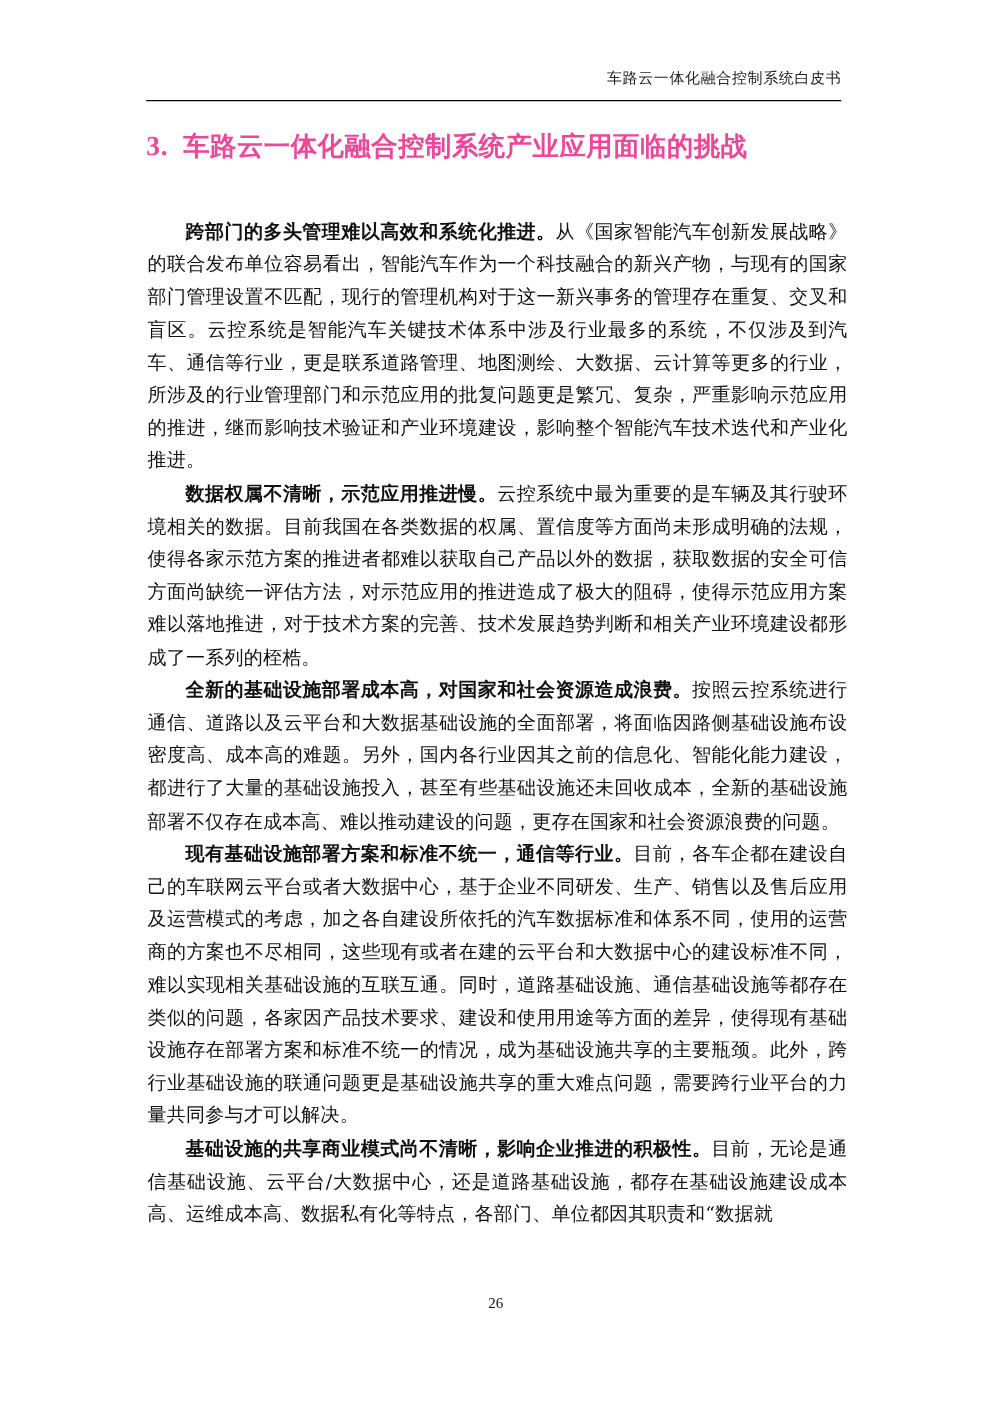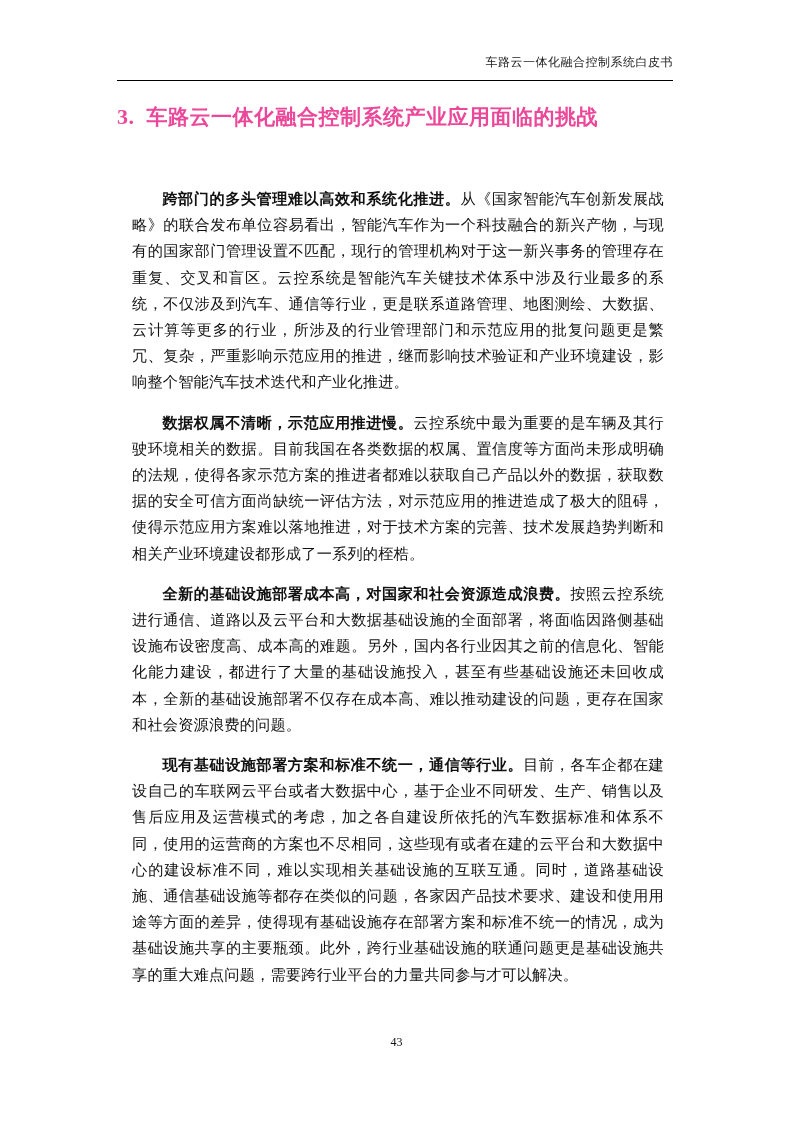--- a/index.html
+++ b/index.html
@@ -5,33 +5,34 @@
   html, body { margin: 0; padding: 0; background: #ffffff; }
   body { width: 793px; height: 1122px; position: relative; overflow: hidden;
          font-family: "DejaVu Serif", "Liberation Serif", serif; color: #111; }
   .running-header { position: absolute; left: 117px; width: 556px; top: 54px; text-align: right;
          font-size: 12px; letter-spacing: 0.5px; color: #222; }
   .header-rule { position: absolute; left: 117px; width: 556px; top: 80px; height: 0; border-top: 1.5px solid #000; }
   .section-title { position: absolute; left: 117px; top: 103px; font-family: "DejaVu Sans", "Liberation Sans", sans-serif;
          font-weight: bold; font-size: 21px; letter-spacing: 0.5px; color: #ec4899; margin: 0; }
   .section-title .num { margin-right: 12px; font-family: "Liberation Serif", serif; font-size: 22px; }
   .body { position: absolute; left: 118px; width: 560px; top: 172px; }
-  .para { margin: 14px; font-size: 15.2px; line-height: 26.2px; text-align: justify; text-indent: 2em; letter-spacing: 0.2px; }
+  .para { margin: 0; font-size: 15.2px; line-height: 26.2px; text-align: justify; text-indent: 2em; letter-spacing: 0.2px; }
   .para .lead { font-family: "DejaVu Sans", "Liberation Sans", sans-serif; font-weight: bold; }
   .page-number { position: absolute; left: 0; width: 793px; top: 1035px; text-align: center; font-size: 12px;
          font-family: "Liberation Serif", serif; }
 </style>
 </head>
 <body>
 
 <div class="running-header">车路云一体化融合控制系统白皮书</div>
 <div class="header-rule"></div>
 
 <h1 class="section-title"><span class="num">3.</span><span>车路云一体化融合控制系统产业应用面临的挑战</span></h1>
 
 <div class="body">
   <p class="para"><span class="lead">跨部门的多头管理难以高效和系统化推进。</span><span>从《国家智能汽车创新发展战略》的联合发布单位容易看出，智能汽车作为一个科技融合的新兴产物，与现有的国家部门管理设置不匹配，现行的管理机构对于这一新兴事务的管理存在重复、交叉和盲区。云控系统是智能汽车关键技术体系中涉及行业最多的系统，不仅涉及到汽车、通信等行业，更是联系道路管理、地图测绘、大数据、云计算等更多的行业，所涉及的行业管理部门和示范应用的批复问题更是繁冗、复杂，严重影响示范应用的推进，继而影响技术验证和产业环境建设，影响整个智能汽车技术迭代和产业化推进。</span></p>
   <p class="para"><span class="lead">数据权属不清晰，示范应用推进慢。</span><span>云控系统中最为重要的是车辆及其行驶环境相关的数据。目前我国在各类数据的权属、置信度等方面尚未形成明确的法规，使得各家示范方案的推进者都难以获取自己产品以外的数据，获取数据的安全可信方面尚缺统一评估方法，对示范应用的推进造成了极大的阻碍，使得示范应用方案难以落地推进，对于技术方案的完善、技术发展趋势判断和相关产业环境建设都形成了一系列的桎梏。</span></p>
   <p class="para"><span class="lead">全新的基础设施部署成本高，对国家和社会资源造成浪费。</span><span>按照云控系统进行通信、道路以及云平台和大数据基础设施的全面部署，将面临因路侧基础设施布设密度高、成本高的难题。另外，国内各行业因其之前的信息化、智能化能力建设，都进行了大量的基础设施投入，甚至有些基础设施还未回收成本，全新的基础设施部署不仅存在成本高、难以推动建设的问题，更存在国家和社会资源浪费的问题。</span></p>
   <p class="para"><span class="lead">现有基础设施部署方案和标准不统一，通信等行业。</span><span>目前，各车企都在建设自己的车联网云平台或者大数据中心，基于企业不同研发、生产、销售以及售后应用及运营模式的考虑，加之各自建设所依托的汽车数据标准和体系不同，使用的运营商的方案也不尽相同，这些现有或者在建的云平台和大数据中心的建设标准不同，难以实现相关基础设施的互联互通。同时，道路基础设施、通信基础设施等都存在类似的问题，各家因产品技术要求、建设和使用用途等方面的差异，使得现有基础设施存在部署方案和标准不统一的情况，成为基础设施共享的主要瓶颈。此外，跨行业基础设施的联通问题更是基础设施共享的重大难点问题，需要跨行业平台的力量共同参与才可以解决。</span></p>
+  <p class="para"><span class="lead">基础设施的共享商业模式尚不清晰，影响企业推进的积极性。</span><span>目前，无论是通信基础设施、云平台/大数据中心，还是道路基础设施，都存在基础设施建设成本高、运维成本高、数据私有化等特点，各部门、单位都因其职责和“数据就</span></p>
 </div>
 
-<div class="page-number">43</div>
+<div class="page-number">26</div>
 
 </body></html>

